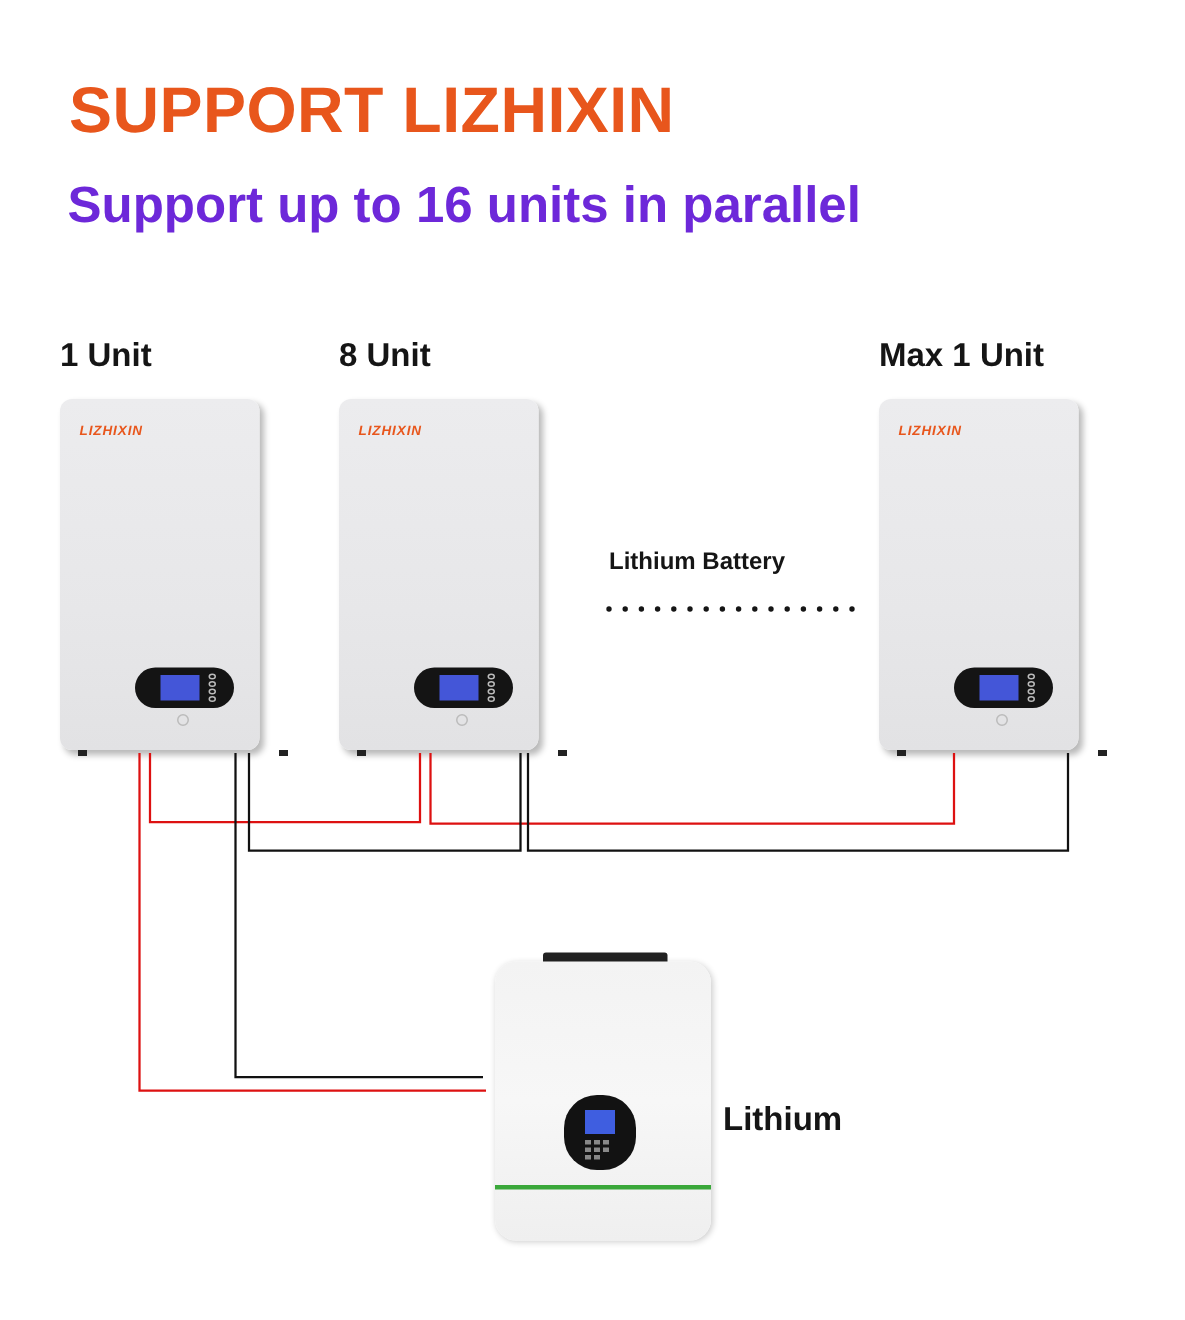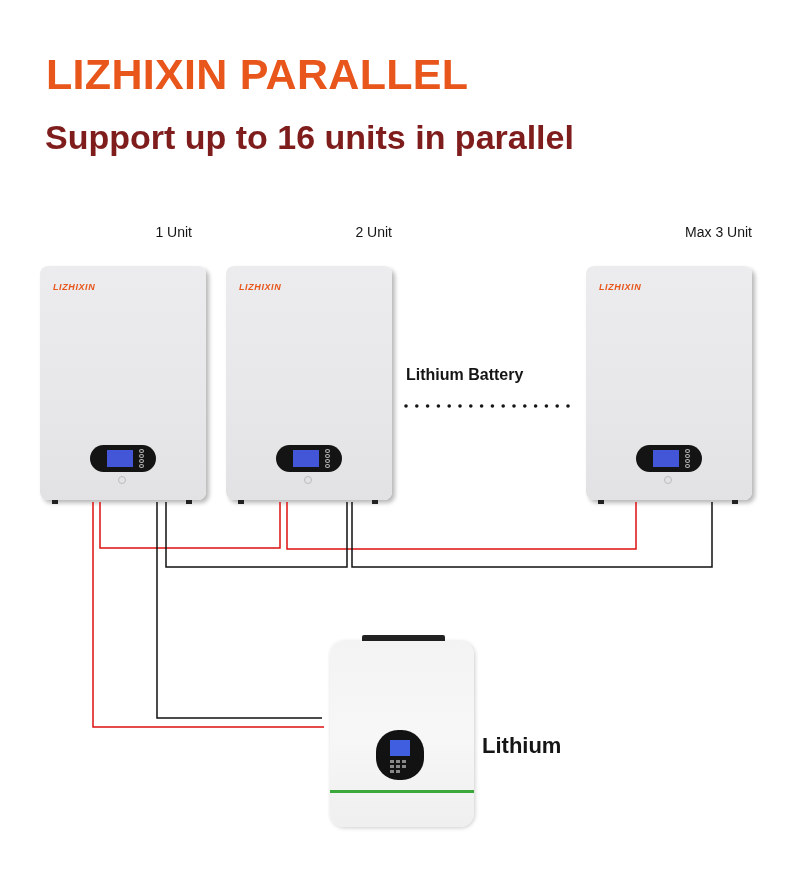--- a/index.html
+++ b/index.html
@@ -1,21 +1,21 @@
 <!DOCTYPE html>
 <html><head>
 <meta charset="utf-8">
 <style>
   html,body{margin:0;padding:0;background:#fff;}
   body{width:790px;height:880px;position:relative;overflow:hidden;font-family:"Liberation Sans","DejaVu Sans",sans-serif;}
   .abs{position:absolute;}
   .title{left:46px;top:50px;font-size:43px;font-weight:bold;color:#e8561c;letter-spacing:0.3px;white-space:nowrap;}
-  .subtitle{left:45px;top:118px;font-size:34px;font-weight:bold;color:#7f1d1d;white-space:nowrap;}
-  .unit-label{font-size:14px;font-weight:normal;color:#151515;white-space:nowrap;text-align:right;}
-  .battery{width:166px;height:234px;background:linear-gradient(180deg,#ececee 0%,#e7e7e9 60%,#e2e2e4 100%);border-radius:8px;box-shadow:3px 3px 4px rgba(0,0,0,0.28);}
+  .subtitle{left:45px;top:118px;font-size:34px;font-weight:bold;color:#6d28d9;white-space:nowrap;}
+  .unit-label{font-size:22px;font-weight:bold;color:#151515;white-space:nowrap;text-align:left;}
+  .battery{width:133px;height:234px;background:linear-gradient(180deg,#ececee 0%,#e7e7e9 60%,#e2e2e4 100%);border-radius:8px;box-shadow:3px 3px 4px rgba(0,0,0,0.28);}
   .brand{position:absolute;left:13px;top:16px;font-size:9px;font-weight:bold;font-style:italic;color:#e8561c;letter-spacing:0.6px;}
   .display{position:absolute;left:50px;top:179px;width:66px;height:27px;background:#141414;border-radius:14px;}
   .screen{position:absolute;left:17px;top:5px;width:26px;height:17px;background:#4456d8;}
   .btns{position:absolute;left:49px;top:4px;width:5px;height:19px;display:flex;flex-direction:column;justify-content:space-between;}
   .btns span{display:block;width:5px;height:4px;border-radius:50%;border:1px solid #bbb;box-sizing:border-box;}
   .power{position:absolute;left:78px;top:210px;width:8px;height:8px;border-radius:50%;border:1px solid #bbb;box-sizing:border-box;}
   .foot{position:absolute;top:234px;width:6px;height:4px;background:#222;}
   .mid-label{left:406px;top:366px;font-size:16px;font-weight:bold;color:#151515;white-space:nowrap;}
   .dots{left:404px;top:399px;width:166px;height:14px;}
   .inverter{left:330px;top:641px;width:144px;height:186px;background:linear-gradient(180deg,#f3f3f3 0%,#f7f7f7 50%,#efefef 100%);border-radius:14px;box-shadow:1px 1px 4px rgba(0,0,0,0.2);}
@@ -24,26 +24,26 @@
   .inv-screen{position:absolute;left:14px;top:10px;width:20px;height:16px;background:#3f5ee0;}
   .inv-keys{position:absolute;left:14px;top:30px;width:20px;height:10px;display:flex;flex-wrap:wrap;gap:2px;}
   .inv-keys span{display:block;width:4px;height:3px;background:#888;}
   .inv-stripe{position:absolute;left:0;top:149px;width:144px;height:3px;background:#3aa83a;}
   .inv-label{left:482px;top:733px;font-size:22px;font-weight:bold;color:#151515;white-space:nowrap;}
   svg.wires{position:absolute;left:0;top:0;}
 </style>
 </head>
 <body>
 
-<div class="abs title">LIZHIXIN PARALLEL</div>
+<div class="abs title">SUPPORT LIZHIXIN</div>
 <div class="abs subtitle">Support up to 16 units in parallel</div>
 
 <div class="abs unit-label" style="left:40px;top:224px;width:152px;">1 Unit</div>
-<div class="abs unit-label" style="left:226px;top:224px;width:166px;">2 Unit</div>
-<div class="abs unit-label" style="left:586px;top:224px;width:166px;">Max 3 Unit</div>
+<div class="abs unit-label" style="left:226px;top:224px;width:166px;">8 Unit</div>
+<div class="abs unit-label" style="left:586px;top:224px;width:166px;">Max 1 Unit</div>
 
 <div class="abs battery" style="left:40px;top:266px;">
   <div class="brand">LIZHIXIN</div>
   <div class="display">
     <div class="screen"></div>
     <div class="btns">
         <span></span>
         <span></span>
         <span></span>
         <span></span>

